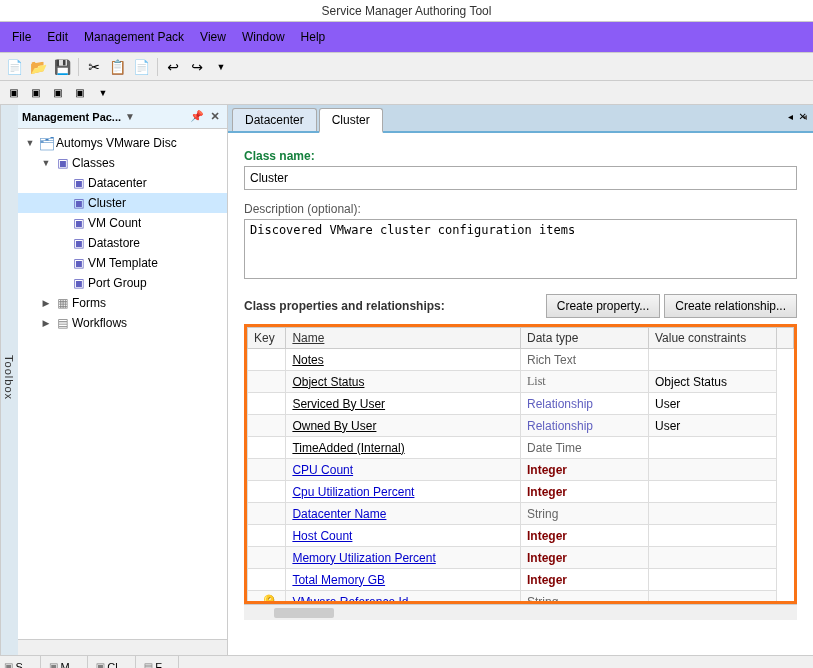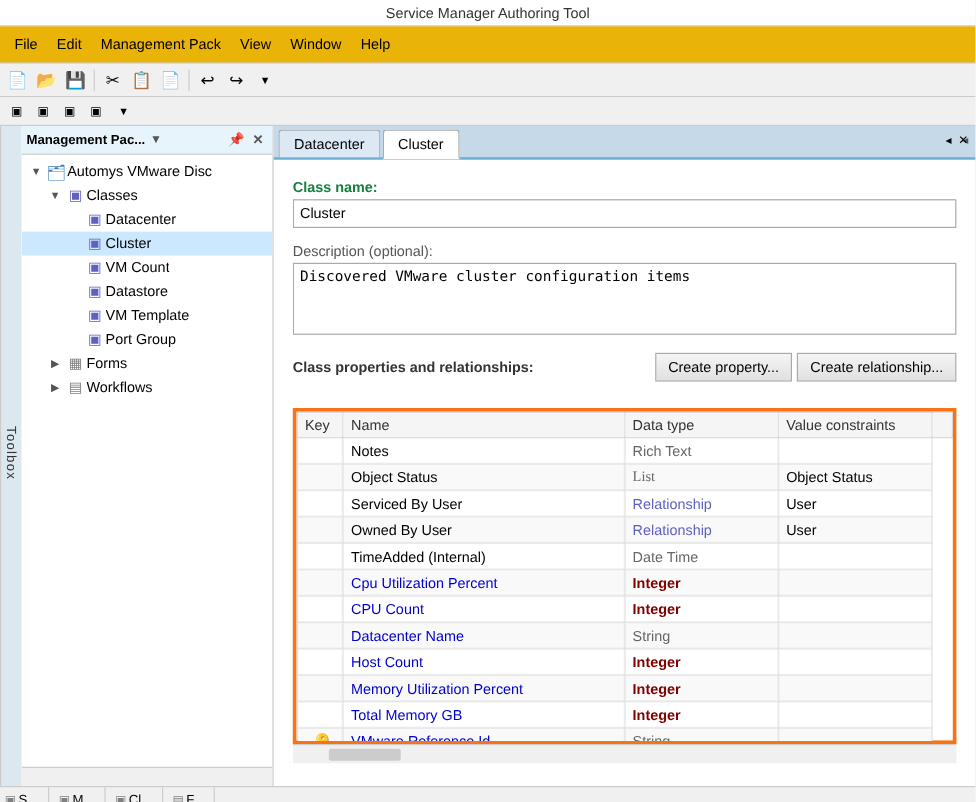--- a/index.html
+++ b/index.html
@@ -2,21 +2,21 @@
 <html><head>
   <meta charset="utf-8">
   <style>
     * { box-sizing: border-box; margin: 0; padding: 0; }
     body { font-family: 'Segoe UI', Tahoma, Geneva, Verdana, sans-serif; font-size: 12px; background: #f0f0f0; color: #000; user-select: none; }
     
     
     .title-bar { background: #fff; border-bottom: 1px solid #ccc; height: 22px; display: flex; align-items: center; justify-content: center; font-size: 12px; color: #333; }
     
     
-    .menu-bar { background: #eab308; border-bottom: 1px solid #ccc; height: 22px; display: flex; align-items: center; padding: 15px 4px; }
+    .menu-bar { background: #8b5cf6; border-bottom: 1px solid #ccc; height: 22px; display: flex; align-items: center; padding: 15px 4px; }
     .menu-item { padding: 2px 8px; cursor: pointer; font-size: 12px; }
     
     
     .toolbar { background: #f0f0f0; border-bottom: 1px solid #ccc; height: 28px; display: flex; align-items: center; padding: 2px 4px; gap: 2px; }
     .toolbar-btn { width: 22px; height: 22px; border: 1px solid transparent; background: transparent; cursor: pointer; display: flex; align-items: center; justify-content: center; font-size: 14px; }
     .toolbar-sep { width: 1px; height: 18px; background: #ccc; margin: 0 2px; }
     
     
     .toolbar2 { background: #f0f0f0; border-bottom: 1px solid #ccc; height: 24px; display: flex; align-items: center; padding: 2px 4px; gap: 2px; }
     
@@ -57,31 +57,31 @@
     .tab-content { flex: 1; background: #fff; overflow: auto; padding: 16px; }
     
     .form-group { margin-bottom: 12px; }
     .form-label { font-size: 12px; color: #15803d; margin-bottom: 3px; display: block; font-weight: bold; }
     .form-label.optional { font-weight: normal; color: #555; }
     .form-input { width: 100%; border: 1px solid #aaa; background: #fff; padding: 3px 5px; font-size: 12px; height: 24px; }
     .form-textarea { width: 100%; border: 1px solid #aaa; background: #fff; padding: 3px 5px; font-size: 12px; height: 60px; resize: none; }
     
     
     .props-section { margin-top: 8px; }
-    .props-header { display: flex; justify-content: space-between; align-items: center; margin-bottom: 22px; }
+    .props-header { display: flex; justify-content: space-between; align-items: center; margin-bottom: 6px; }
     .props-title { font-size: 12px; font-weight: bold; color: #333; }
     .props-buttons { display: flex; gap: 4px; }
     .props-btn { padding: 2px 10px; border: 1px solid #aaa; background: linear-gradient(to bottom, #f5f5f5, #e0e0e0); cursor: pointer; font-size: 12px; height: 24px; }
     
     .props-table { width: 100%; border-collapse: collapse; font-size: 12px; }
     .props-table th { background: #f5f5f5; border: 1px solid #ccc; padding: 3px 6px; text-align: left; font-weight: normal; color: #333; position: sticky; top: 0; }
     .props-table td { border: 1px solid #ddd; padding: 3px 6px; height: 22px; }
     .props-table tr:nth-child(even) { background: #f9f9f9; }
     .col-key { width: 36px; text-align: center; }
-    .col-name { width: 220px; }
+    .col-name { width: 220px; text-decoration: underline; }
     .col-datatype { width: 120px; }
     .col-constraints { width: 120px; }
     
     .type-richtext { color: #666; }
     .type-list { color: #666; font-family: Liberation Serif, serif; }
     .type-relationship { color: #6060c0; }
     .type-datetime { color: #666; }
     .type-integer { color: #800000; font-weight: bold; }
     .type-string { color: #666; }
     
@@ -294,27 +294,27 @@
                   <td class="col-constraints">User</td>
                 </tr>
                 <tr>
                   <td class="col-key"></td>
                   <td class="col-name prop-name-black">TimeAdded (Internal)</td>
                   <td class="col-datatype type-datetime">Date Time</td>
                   <td class="col-constraints"></td>
                 </tr>
                 <tr>
                   <td class="col-key"></td>
+                  <td class="col-name prop-name-blue">CPU Count</td>
+                  <td class="col-datatype type-integer">Integer</td>
+                  <td class="col-constraints"></td>
+                </tr>
+                <tr>
+                  <td class="col-key"></td>
                   <td class="col-name prop-name-blue">Cpu Utilization Percent</td>
-                  <td class="col-datatype type-integer">Integer</td>
-                  <td class="col-constraints"></td>
-                </tr>
-                <tr>
-                  <td class="col-key"></td>
-                  <td class="col-name prop-name-blue">CPU Count</td>
                   <td class="col-datatype type-integer">Integer</td>
                   <td class="col-constraints"></td>
                 </tr>
                 <tr>
                   <td class="col-key"></td>
                   <td class="col-name prop-name-blue">Datacenter Name</td>
                   <td class="col-datatype type-string">String</td>
                   <td class="col-constraints"></td>
                 </tr>
                 <tr>

